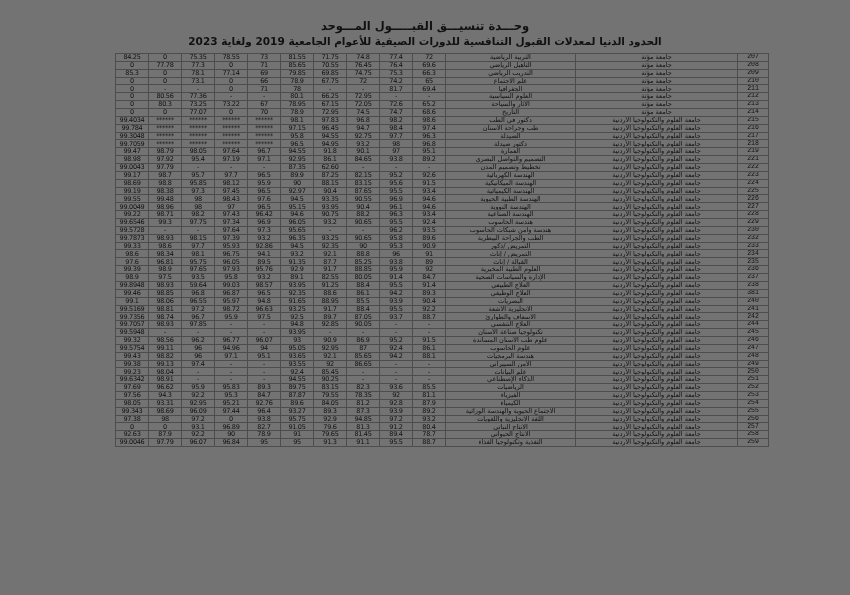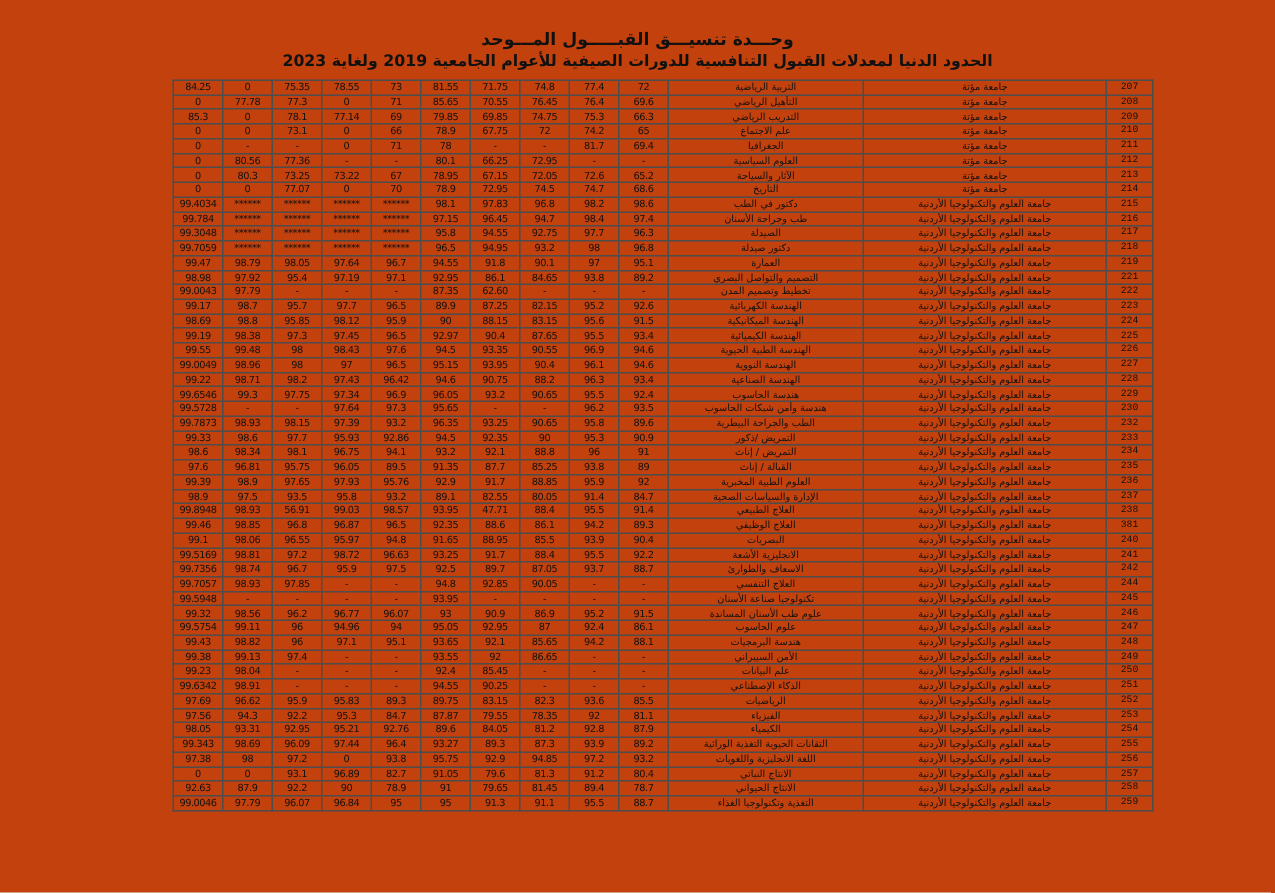--- a/index.html
+++ b/index.html
@@ -1,30 +1,30 @@
 <!DOCTYPE html>
 <html lang="ar"><head>
 <meta charset="utf-8">
 <style>
   html,body { margin:0; padding:0; background:#e8e8e8; }
   .page {
-    position:relative; width:850px; height:595px; background:#c2410c;
+    position:relative; width:850px; height:595px; background:#737373;
     font-family:"DejaVu Sans", sans-serif; color:#111; overflow:hidden;
     margin:0 auto;
   }
   .title1 {
     position:absolute; top:19px; left:0; width:850px; text-align:center;
     direction:rtl; font-size:11.5px; font-weight:bold; letter-spacing:0.2px;
   }
   .title2 {
     position:absolute; top:35px; left:0; width:850px; text-align:center;
     direction:rtl; font-size:10.5px; font-weight:bold;
   }
   table.grades {
-    position:absolute; left:115px; top:53px; width:653px; height:488px;
+    position:absolute; left:115px; top:53px; width:653px; height:394px;
     border-collapse:collapse; table-layout:fixed;padding-left:40px;
   }
   table.grades td {
     border:1px solid #4d4d4d; padding:0; margin:0;
     font-size:6.5px; line-height:1; text-align:center; vertical-align:middle;
     white-space:nowrap; overflow:hidden;
   }
   td.c-num { letter-spacing:-0.3px; }
   td.c-prog, td.c-uni {
     direction:rtl; text-align:right; padding:0 3px 0 1px; font-size:6.5px;
@@ -486,25 +486,25 @@
           <td class="c-num">80.05</td>
           <td class="c-num">91.4</td>
           <td class="c-num">84.7</td>
           <td class="c-prog">الإدارة والسياسات الصحية</td>
           <td class="c-uni">جامعة العلوم والتكنولوجيا الأردنية</td>
           <td class="c-idx">237</td>
         </tr>
         <tr>
           <td class="c-num">99.8948</td>
           <td class="c-num">98.93</td>
-          <td class="c-num">56.91</td>
+          <td class="c-num">59.64</td>
           <td class="c-num">99.03</td>
           <td class="c-num">98.57</td>
           <td class="c-num">93.95</td>
-          <td class="c-num">47.71</td>
+          <td class="c-num">91.25</td>
           <td class="c-num">88.4</td>
           <td class="c-num">95.5</td>
           <td class="c-num">91.4</td>
           <td class="c-prog">العلاج الطبيعي</td>
           <td class="c-uni">جامعة العلوم والتكنولوجيا الأردنية</td>
           <td class="c-idx">238</td>
         </tr>
         <tr>
           <td class="c-num">99.46</td>
           <td class="c-num">98.85</td>
@@ -734,21 +734,21 @@
           <td class="c-num">99.343</td>
           <td class="c-num">98.69</td>
           <td class="c-num">96.09</td>
           <td class="c-num">97.44</td>
           <td class="c-num">96.4</td>
           <td class="c-num">93.27</td>
           <td class="c-num">89.3</td>
           <td class="c-num">87.3</td>
           <td class="c-num">93.9</td>
           <td class="c-num">89.2</td>
-          <td class="c-prog">التقانات الحيوية التغذية الوراثية</td>
+          <td class="c-prog">الاجتماع الحيوية والهندسة الوراثية</td>
           <td class="c-uni">جامعة العلوم والتكنولوجيا الأردنية</td>
           <td class="c-idx">255</td>
         </tr>
         <tr>
           <td class="c-num">97.38</td>
           <td class="c-num">98</td>
           <td class="c-num">97.2</td>
           <td class="c-num">0</td>
           <td class="c-num">93.8</td>
           <td class="c-num">95.75</td>

